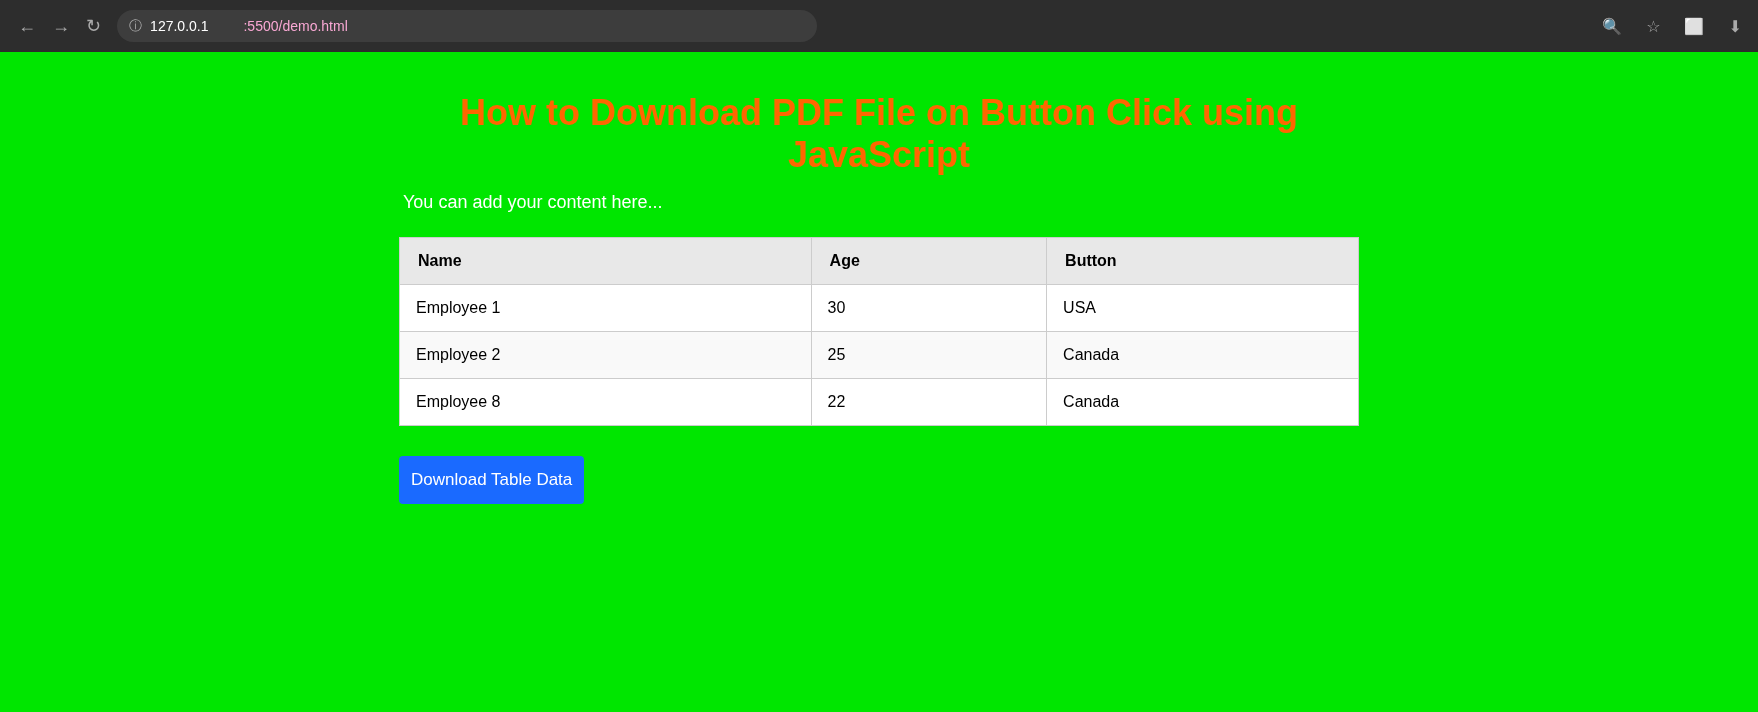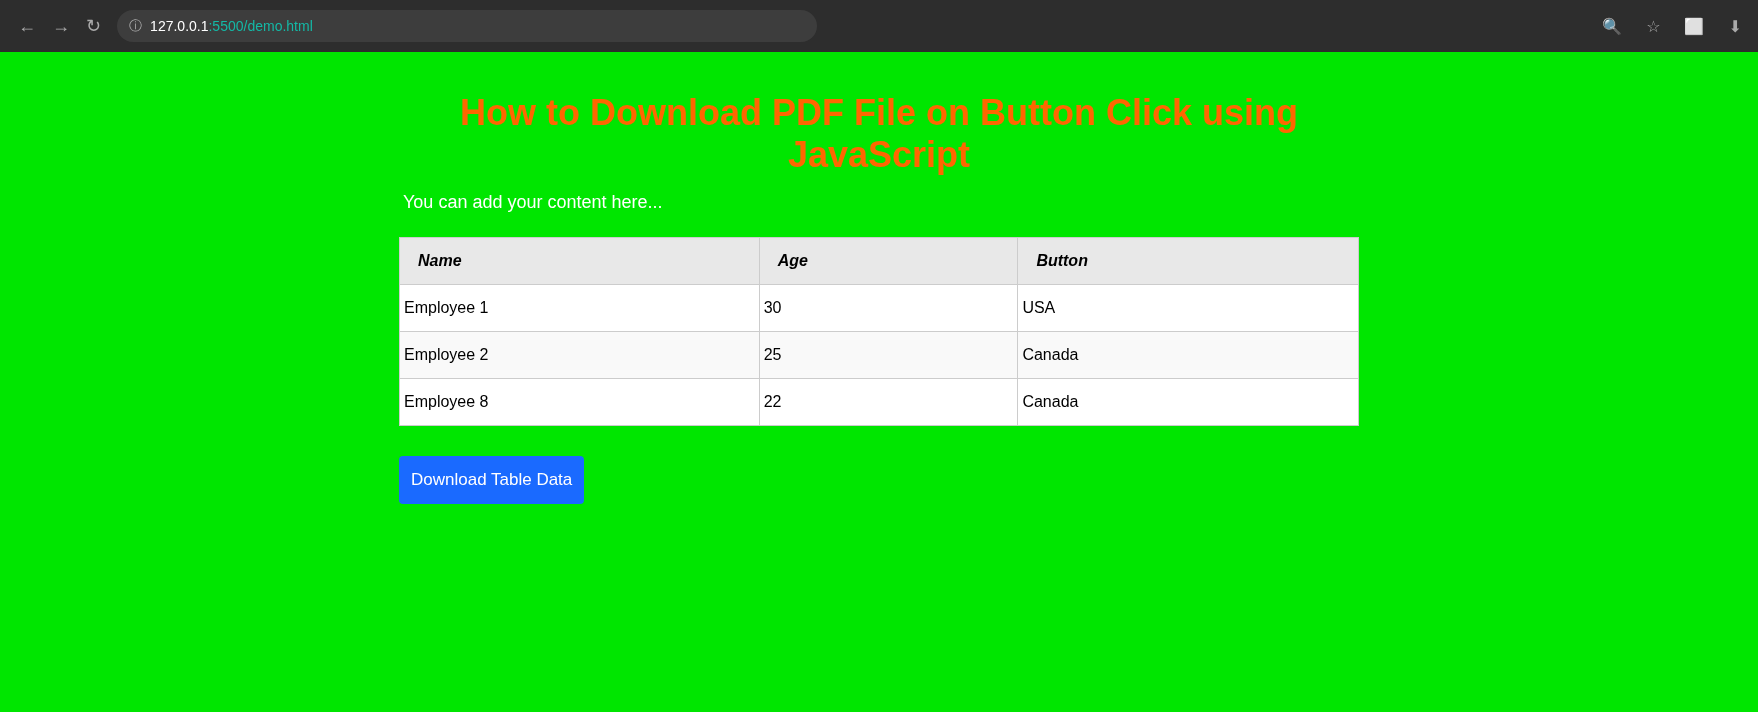--- a/index.html
+++ b/index.html
@@ -60,21 +60,22 @@
       color: #aaa;
       font-size: 13px;
     }
 
     .address-text {
       color: #fff;
       font-size: 14px;
     }
 
     .address-highlight {
-      color: #14b8a6;
+      color: #f9a8d4;
+      margin-left: 35px;
     }
 
     .browser-actions {
       display: flex;
       gap: 16px;
       align-items: center;
       color: #aaa;
       font-size: 18px;
       margin-left: auto;
     }
@@ -126,25 +127,24 @@
       margin-bottom: 30px;
     }
 
     .data-table th {
       background: #e8e8e8;
       padding: 14px 18px;
       text-align: left;
       font-size: 16px;
       font-weight: bold;
       border: 1px solid #ccc;
-      font-style: italic;
     }
 
     .data-table td {
-      padding: 14px 4px;
+      padding: 14px 16px;
       font-size: 16px;
       border: 1px solid #ccc;
       background: #fff;
     }
 
     .data-table tr:nth-child(even) td {
       background: #f9f9f9;
     }
 
     .download-btn {

